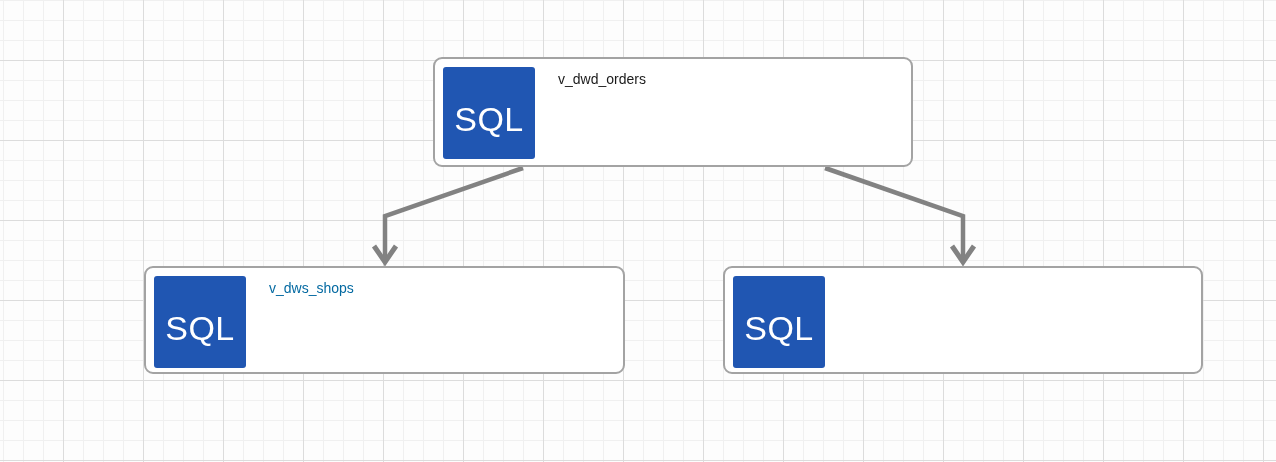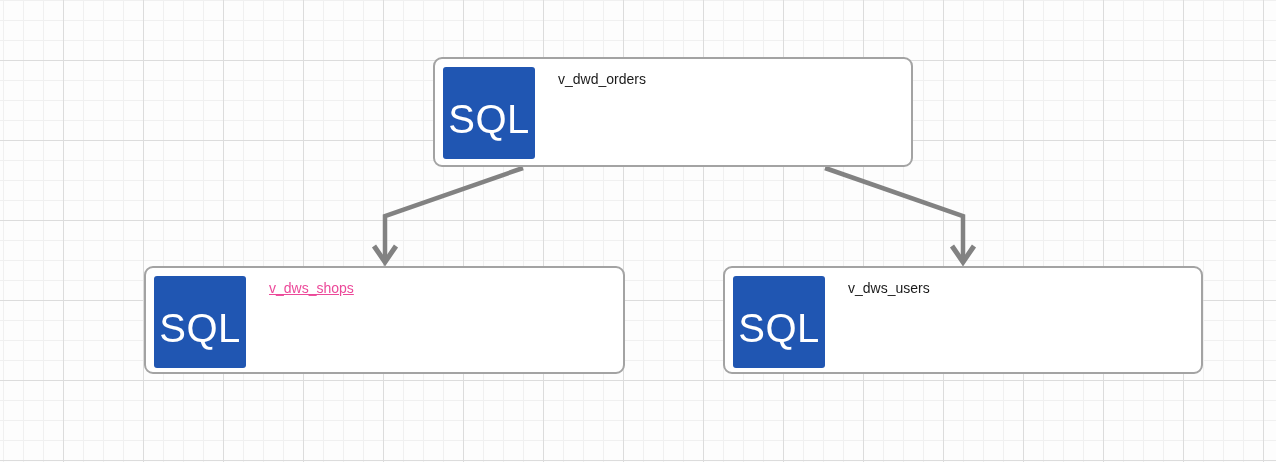--- a/index.html
+++ b/index.html
@@ -38,21 +38,21 @@
     cursor: pointer;
   }
   .sql-icon {
     flex: 0 0 auto;
     width: 92px; height: 92px;
     border-radius: 3px;
     display: flex;
     align-items: center;
     justify-content: center;
     padding-top: 12px;
-    font-size: 40px;
+    font-size: 34px;
     letter-spacing: 0.5px;
     user-select: none;
   }
   .node-title {
     margin-left: 23px;
     margin-top: 4px;
     font-size: 14px;
     line-height: 1.2;
     color: #1a1a1a;
     white-space: nowrap;
@@ -73,19 +73,18 @@
         <polyline points="825,168 963,216 963,262" fill="none" stroke="#828282" stroke-width="4.5" marker-end="url(#arrowV)"></polyline>
       </g>
   </svg>
 
 <div class="node" style="left: 433px; top: 57px; width: 480px; height: 110px; background: rgb(255, 255, 255); border-color: rgb(163, 163, 163);">
       <span class="sql-icon" style="background: rgb(32, 86, 178); color: rgb(255, 255, 255);">SQL</span>
       <span class="node-title" style="color: rgb(26, 26, 26);">v_dwd_orders</span>
     </div>
     <div class="node" style="left: 144px; top: 266px; width: 481px; height: 108px; background: rgb(255, 255, 255); border-color: rgb(163, 163, 163);">
       <span class="sql-icon" style="background: rgb(32, 86, 178); color: rgb(255, 255, 255);">SQL</span>
-      <span class="node-title" style="color: #ec4899; text-decoration: underline;">v_dws_shops</span>
+      <span class="node-title" style="color: #0369a1;">v_dws_shops</span>
     </div>
     <div class="node" style="left: 723px; top: 266px; width: 480px; height: 108px; background: rgb(255, 255, 255); border-color: rgb(163, 163, 163);">
       <span class="sql-icon" style="background: rgb(32, 86, 178); color: rgb(255, 255, 255);">SQL</span>
-      <span class="node-title" style="color: rgb(26, 26, 26);">v_dws_users</span>
     </div>
   </div>
 
 </body></html>

